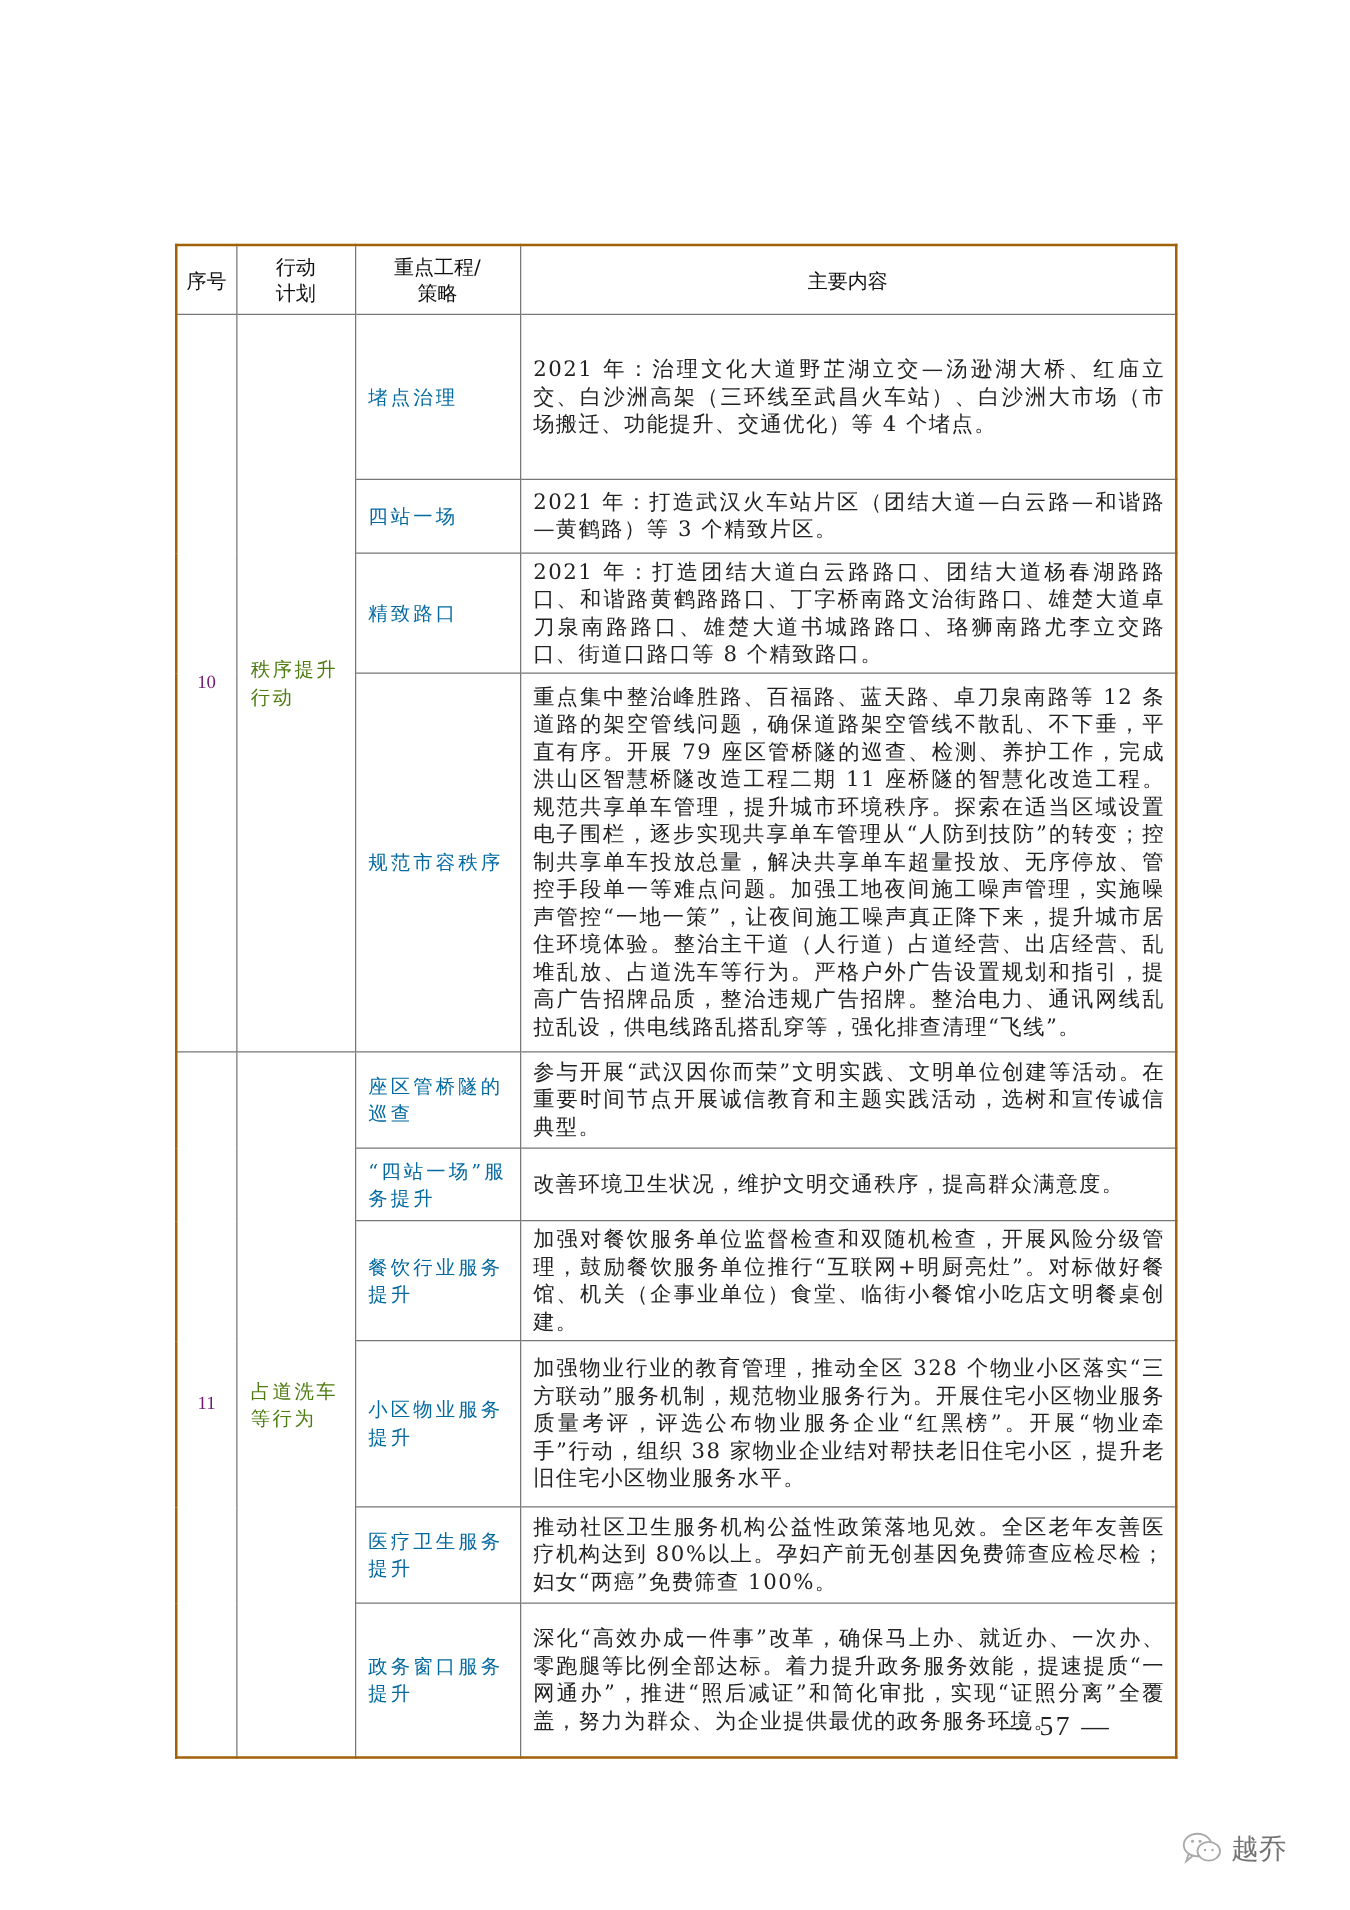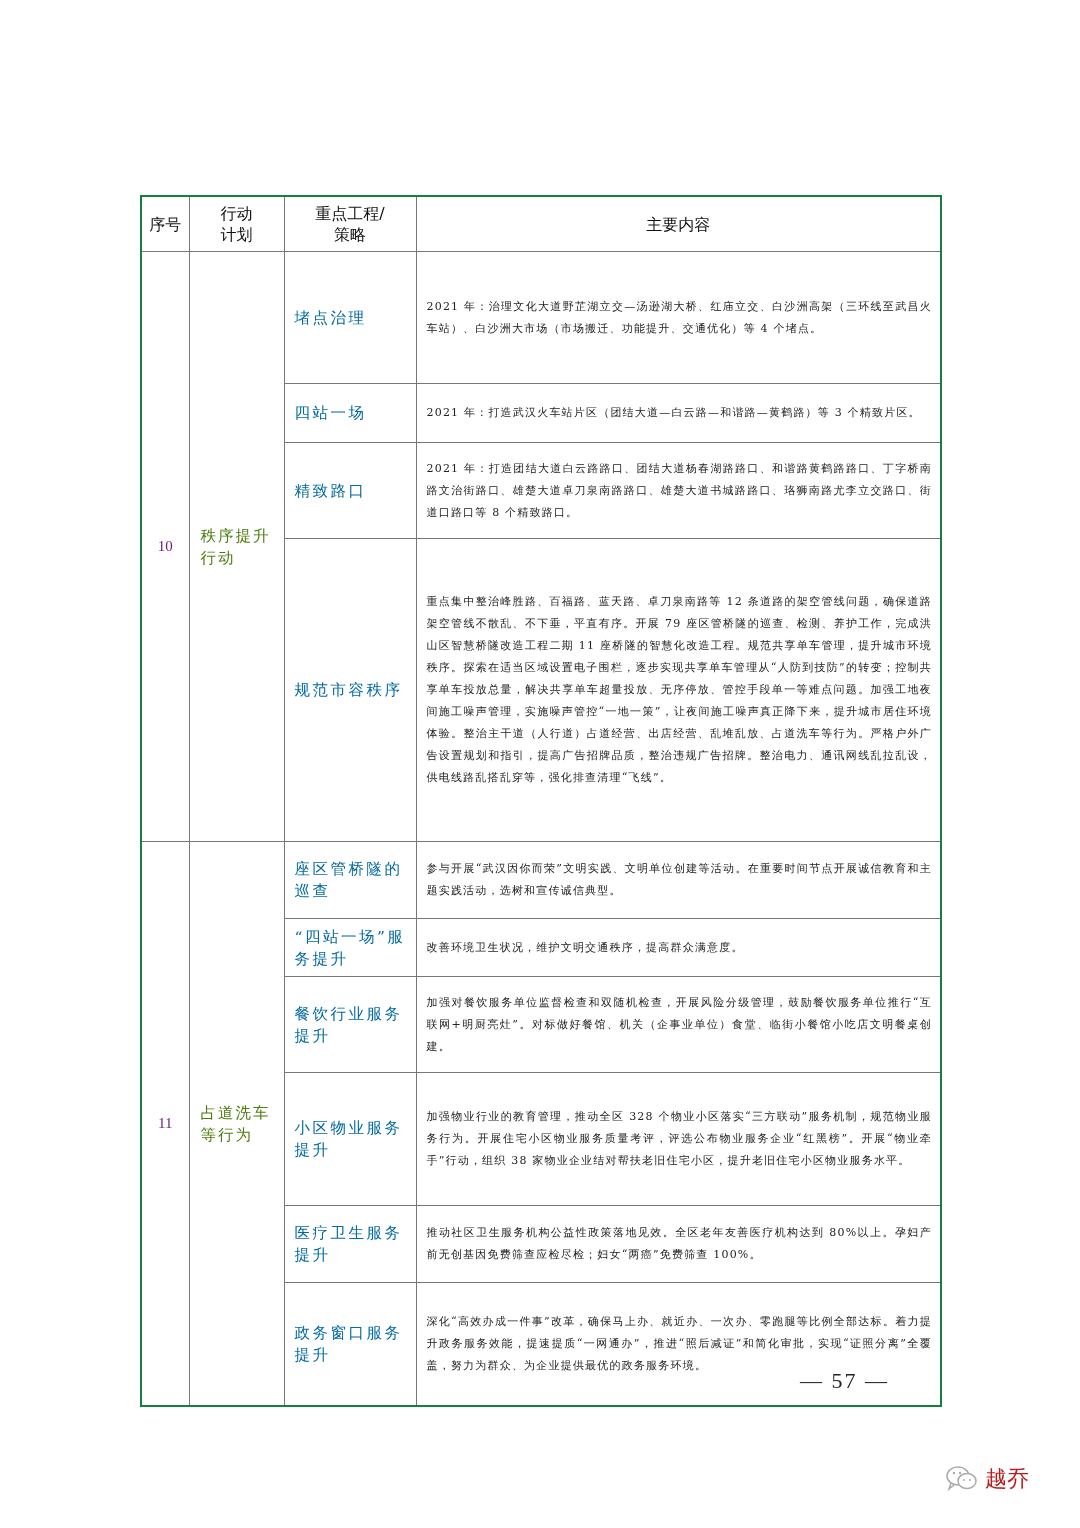--- a/index.html
+++ b/index.html
@@ -4,48 +4,48 @@
 <style>
   html, body { margin: 0; padding: 0; }
   body {
     width: 1080px; height: 1528px; background: #ffffff; position: relative;
     font-family: "DejaVu Serif", "Liberation Serif", serif; color: #222;
     overflow: hidden;
   }
   .page-table {
     position: absolute; left: 140px; top: 195px; width: 800px;
     border-collapse: collapse; table-layout: fixed;
-    border: 2px solid #15803d;
+    border: 2px solid #a16207;
   }
   .page-table td, .page-table th {
     border: 1px solid #777; padding: 0; vertical-align: middle;
   }
   .page-table th {
     font-family: "DejaVu Sans", "Liberation Sans", sans-serif;
     font-weight: normal; font-size: 16px; line-height: 21px; color: #111;
     text-align: center; height: 54px;
   }
   col.c1 { width: 48px; }
   col.c2 { width: 95px; }
   col.c3 { width: 132px; }
   col.c4 { width: 525px; }
   .seq { text-align: center; font-size: 15px; color: #701a75; font-family: "Liberation Serif", serif; }
   .plan { font-size: 15.5px; line-height: 22px; padding: 0 4px 0 11px !important; letter-spacing: 2px; color: #4d7c0f; }
   .strategy { font-size: 15.5px; line-height: 22px; padding: 0 6px 0 10px !important; letter-spacing: 2.5px; color: #0369a1; }
   .content {
-    font-size: 11px; line-height: 22px; padding: 2px 8px 2px 10px !important;
+    font-size: 17px; line-height: 22px; padding: 2px 8px 2px 10px !important;
     text-align: justify; text-align-last: left; letter-spacing: 1.2px; color: #222;
   }
   .page-number {
     position: absolute; left: 800px; top: 1368px; font-size: 22px;
     font-family: "Liberation Serif", serif; color: #222; letter-spacing: 2px;
   }
   .watermark {
     position: absolute; left: 945px; top: 1464px; display: flex; align-items: center;
-    gap: 6px; color: #b91c1c; font-family: "DejaVu Sans", sans-serif; font-size: 22px;
+    gap: 6px; color: #737373; font-family: "DejaVu Sans", sans-serif; font-size: 22px;
   }
   .watermark svg { display: block; }
 </style>
 </head>
 <body>
 
 <table class="page-table">
   <colgroup>
       <col class="c1">
       <col class="c2">

